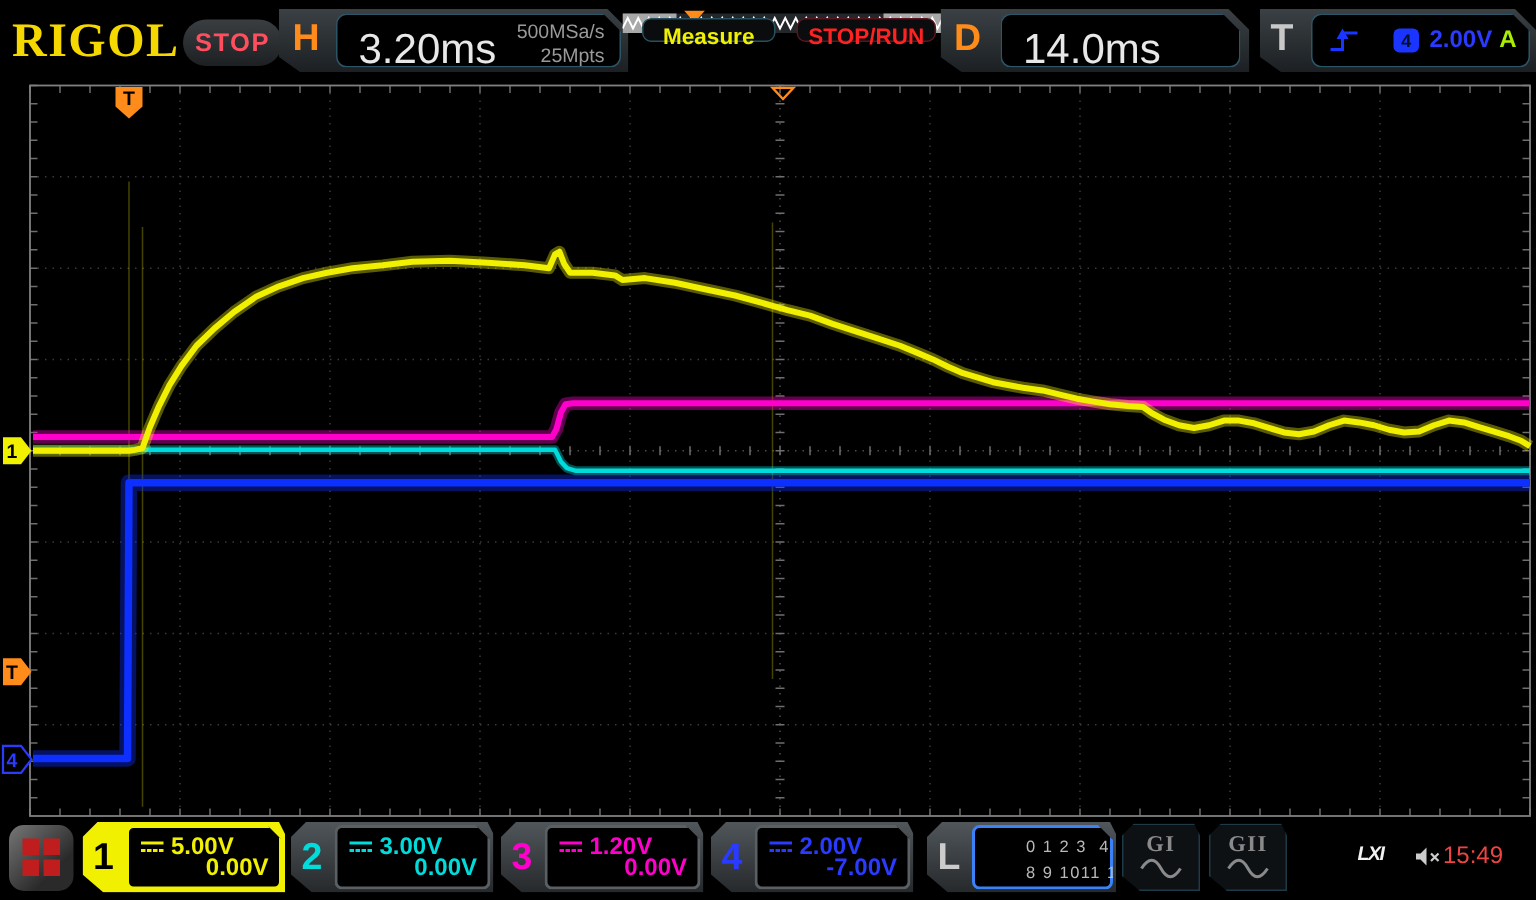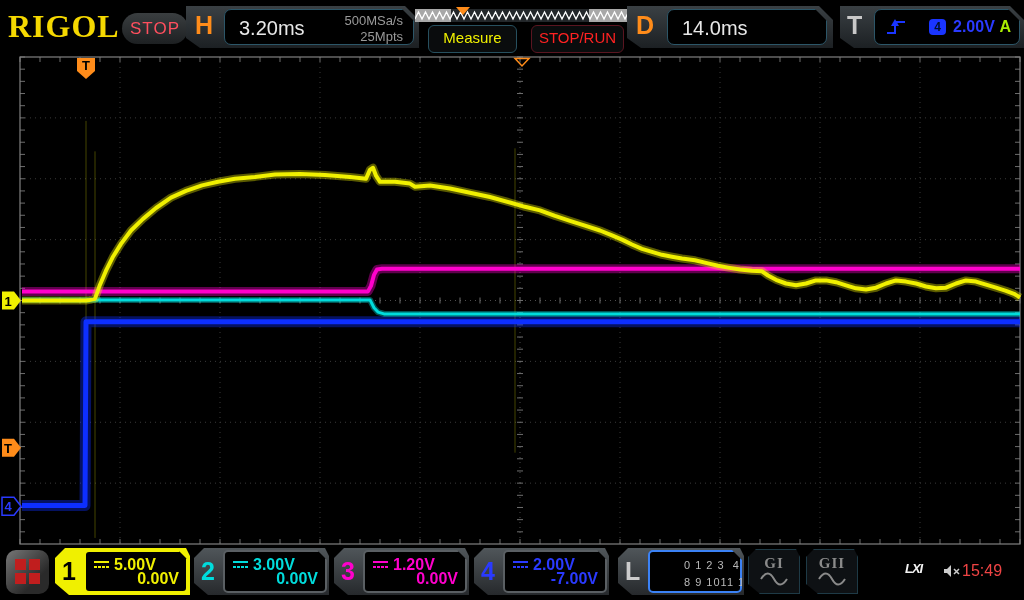--- a/index.html
+++ b/index.html
@@ -5,32 +5,32 @@
   * { margin:0; padding:0; box-sizing:border-box; }
   html,body { background:#000; }
   body { font-family:"Liberation Sans","DejaVu Sans",sans-serif; }
   #screen { position:relative; width:1024px; height:600px; background:#000; overflow:hidden; }
 
   
   #topbar { position:absolute; left:0; top:0; width:1024px; height:55px; background:#000; }
   .logo { position:absolute; left:8px; top:8px; font-family:"Liberation Serif","DejaVu Serif",serif;
           font-size:32px; font-weight:bold; color:#f5d800; letter-spacing:1px; }
   .stop-badge { position:absolute; left:122px; top:13px; width:66px; height:31px; border-radius:16px;
-          background:linear-gradient(#3a3e40,#1d2022); color:#ff4f5e; font-weight:normal; font-size:17px;
+          background:linear-gradient(#3a3e40,#1d2022); color:#ff4f5e; font-weight:bold; font-size:17px;
           text-align:center; line-height:31px; letter-spacing:1px; }
   .panel { position:absolute; top:6px; height:42px; background:linear-gradient(#3a4044,#1c2023);
           clip-path:polygon(0 0, calc(100% - 14px) 0, 100% 14px, 100% 100%, 14px 100%, 0 calc(100% - 10px)); }
   .panel .plabel { position:absolute; left:9px; top:5px; font-size:25px; font-weight:bold; color:#ff8c1a; }
   .panel .pbox { position:absolute; top:3px; bottom:3px; background:#000; border:1px solid #2c5668;
           border-radius:7px; clip-path:polygon(0 0, calc(100% - 12px) 0, 100% 12px, 100% 100%, 0 100%); }
-  .hval { position:absolute; left:14px; top:7px; font-size:20px; color:#e8e8e8; }
+  .hval { position:absolute; left:14px; top:7px; font-size:28px; color:#e8e8e8; }
   .hrate { position:absolute; right:10px; top:3px; font-size:13px; color:#9a9a9a; text-align:left; }
   .hdepth { position:absolute; right:10px; top:19px; font-size:13px; color:#9a9a9a; text-align:right; }
-  .tbtn { position:absolute; top:25px; height:28px; background:#0a0c0d; border:1px solid #27505f;
-          border-radius:6px; font-weight:normal; font-size:15px; text-align:center; line-height:23px; }
+  .tbtn { position:absolute; top:12px; height:16px; background:#0a0c0d; border:1px solid #27505f;
+          border-radius:6px; font-weight:bold; font-size:15px; text-align:center; line-height:23px; }
   #measure-btn { left:428px; width:89px; color:#f0f000; }
   #stoprun-btn { left:531px; width:93px; color:#ff2222; border-color:#5a1520; }
   #waveindicator { position:absolute; left:415px; top:7px; width:219px; height:17px; }
   .t-letter { position:absolute; left:7px; top:5px; font-size:25px; font-weight:bold; color:#c8c8c8; }
   .trig-badge { position:absolute; left:54px; top:9px; width:17px; height:16px; background:#1a35ff; border-radius:4px;
           color:#00102a; font-weight:bold; font-size:12px; text-align:center; line-height:16px; }
   .trig-level { position:absolute; left:78px; top:8px; font-size:16px; font-weight:bold; color:#2a3aff; }
   .trig-mode { position:absolute; right:8px; top:8px; font-size:16px; font-weight:bold; color:#aaee00; }
 
   

